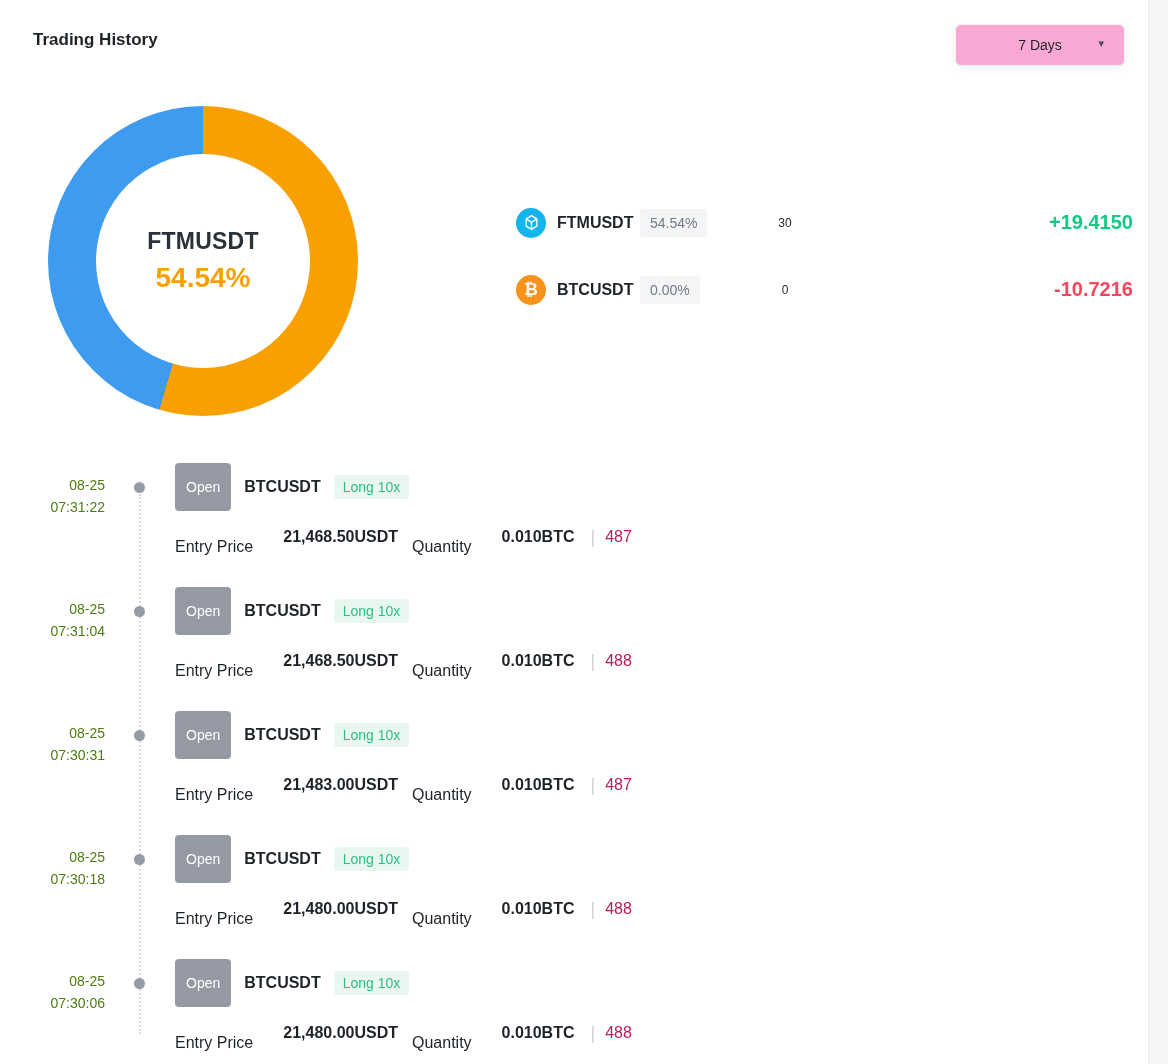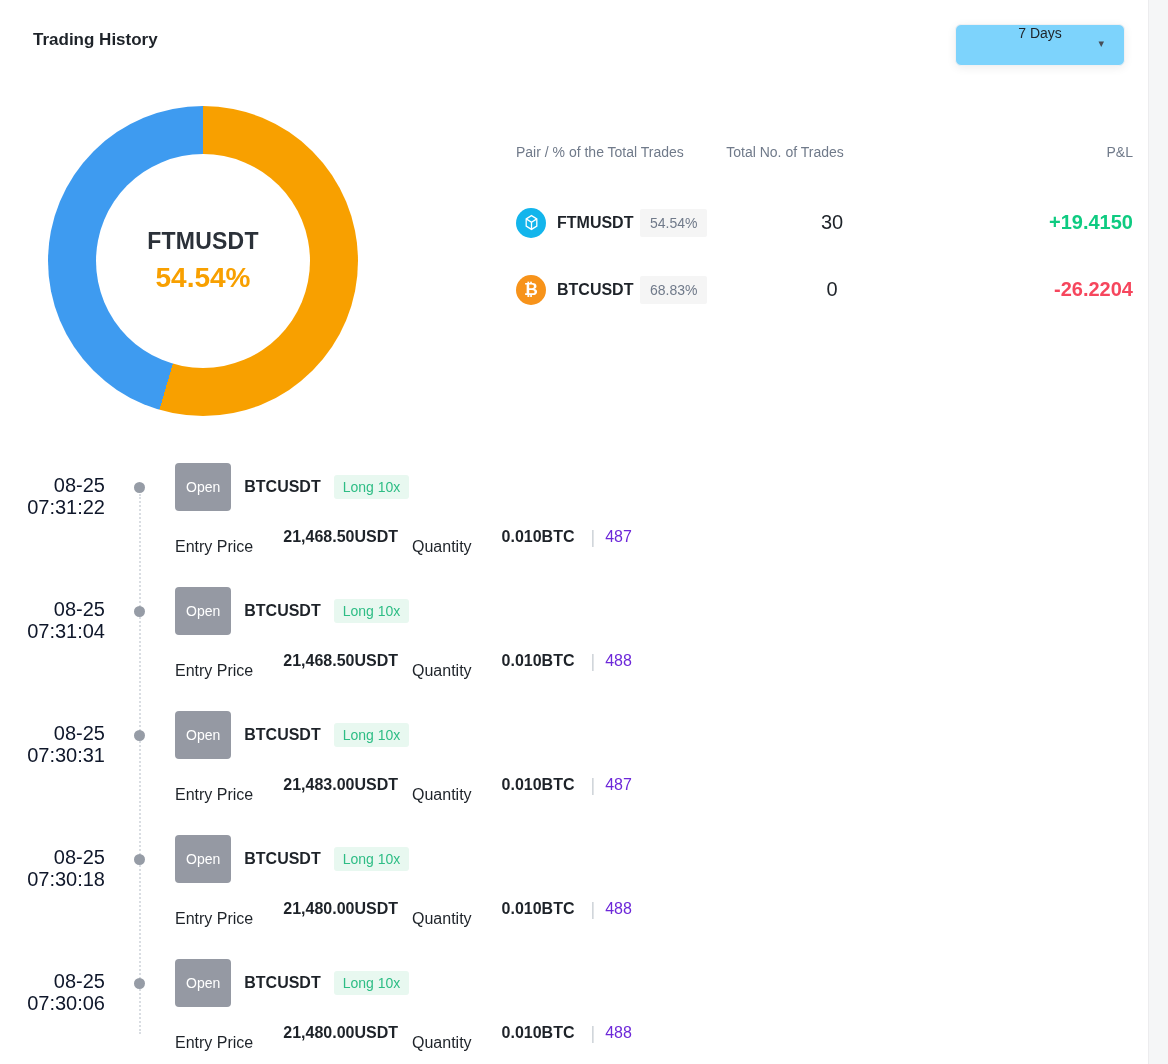--- a/index.html
+++ b/index.html
@@ -7,22 +7,22 @@
     font-family:"Liberation Sans", sans-serif; color:#1E2329; }
   .page { position:relative; width:1168px; height:866px; background:#fff; }
 
   
   .scroll-strip { position:absolute; right:0; top:0; width:20px; height:1064px;
     background:#f5f6f7; border-left:1px solid #ececee; }
 
   
   .title { position:absolute; left:33px; top:30px; font-size:17px; font-weight:700; color:#1E2329; }
   .period-select { position:absolute; left:955px; top:24px; width:170px; height:42px;
-    background:#7dd3fc; border:1px solid #f0f1f3; border-radius:6px;
-    box-shadow:0 2px 10px rgba(0,0,0,0.07); display:flex; align-items:flex-start;
+    background:#f9a8d4; border:1px solid #f0f1f3; border-radius:6px;
+    box-shadow:0 2px 10px rgba(0,0,0,0.07); display:flex; align-items:center;
     justify-content:center; font-size:14px; color:#1E2329; cursor:pointer; }
   .period-select .caret { position:absolute; right:20px; top:50%; transform:translateY(-58%);
     font-size:11px; color:#474D57; }
 
   
   .donut { position:absolute; left:48px; top:106px; width:310px; height:310px; border-radius:50%; }
   .donut-hole { position:absolute; left:50%; top:50%; transform:translate(-50%,-50%);
     width:214px; height:214px; border-radius:50%; background:#fff;
     display:flex; flex-direction:column; align-items:center; justify-content:center; gap:7px; }
   .donut-pair { font-size:23px; font-weight:700; color:#2B3139; letter-spacing:.2px; }
@@ -40,46 +40,46 @@
   .coin-icon { width:30px; height:30px; border-radius:50%; display:flex;
     align-items:center; justify-content:center; flex:0 0 30px; }
   .coin-icon.ftm { background:var(--ftm); }
   .coin-icon.eth { background:#15161A; }
   .coin-icon.btc { background:var(--btc); color:#fff; font-weight:700; font-size:17px; }
   .coin-icon svg { display:block; }
   .cell-pair { margin-left:11px; font-size:16px; font-weight:700; color:#1E2329; }
   .pct-badge { position:absolute; left:124px; top:50%; transform:translateY(-50%);
     background:#F5F5F5; color:#707A8A; font-size:14px; padding:6px 10px; border-radius:2px; }
   .cell-trades { position:absolute; left:269px; transform:translateX(-50%);
-    font-size:20px; color:#1E2329;margin-left:47px; }
+    font-size:12px; color:#1E2329; }
   .cell-pnl { position:absolute; right:0; font-size:20px; font-weight:700; }
   .pos { color:var(--green); }
   .neg { color:var(--red); }
 
   
   .timeline { position:absolute; left:0; top:474px; width:760px; }
   .tl-line { position:absolute; left:139px; top:20px; height:540px;
     border-left:2px dotted #d9dde2; }
   .entry { position:relative; display:flex; margin-bottom:42px; }
-  .when { width:105px; text-align:right; font-size:20px; color:#0f172a; line-height:22px; }
+  .when { width:105px; text-align:right; font-size:14px; color:#4d7c0f; line-height:22px; }
   .dot { position:absolute; left:134px; top:8px; width:11px; height:11px;
     border-radius:50%; background:#969CA6; }
   .entry-main { margin-left:70px; }
   .line1 { display:flex; align-items:center; gap:13px; height:26px; }
   .status-badge { background:#9599A3; color:#fff; font-size:14px; padding:16px 11px;
     border-radius:4px; }
   .entry-pair { font-size:16px; font-weight:700; color:#1E2329; }
   .side-badge { background:#E8F8F0; color:#2EBD85; font-size:14px; padding:4px 9px;
     border-radius:3px; }
   .line2 { margin-top:18px; font-size:16px; color:#1E2329; display:flex;
     align-items:center; }
   .line2 .lbl { font-weight:400; margin-right:9px;margin-top:20px; }
   .line2 .val { font-weight:700; margin-right:14px;margin-left:21px; }
   .line2 .pipe { color:#CDD2D8; font-size:18px; margin:0 10px 0 2px; font-weight:400; }
-  .line2 .seq { color:#6d28d9; font-weight:400; }
+  .line2 .seq { color:#be185d; font-weight:400; }
 
   .view-all { margin-left:175px; margin-top:-6px; font-size:17px; color:#707A8A;
     display:inline-flex; align-items:center; gap:27px; cursor:pointer; }
   .view-all .chev { font-size:17px; color:#707A8A; }
 </style>
 </head>
 <body>
 
 <div class="page">
 
@@ -92,25 +92,20 @@
     <span class="caret">▾</span>
   </div>
 
   <div class="donut" id="donut" style="background: conic-gradient(rgb(248, 160, 0) 0deg, rgb(248, 160, 0) 196.344deg, rgb(62, 155, 240) 196.344deg, rgb(62, 155, 240) 359.964deg);">
     <div class="donut-hole">
       <div class="donut-pair">FTMUSDT</div>
       <div class="donut-pct">54.54%</div>
     </div>
   </div>
 
-  <div class="sum-header">
-    <span class="th-pair">Pair / % of the Total Trades</span>
-    <span class="th-trades">Total No. of Trades</span>
-    <span class="th-pnl">P&amp;L</span>
-  </div>
 
   <div class="sum-rows">
 
     <div class="sum-row">
       <span class="coin-icon ftm">
         <svg width="17" height="17" viewBox="0 0 16 16" fill="none" stroke="#fff" stroke-width="1.2">
           <path d="M8 1.5 L13 4.6 V11.4 L8 14.5 L3 11.4 V4.6 Z"></path>
           <path d="M3 4.6 L8 7.7 L13 4.6"></path>
           <path d="M8 7.7 V14.5"></path>
         </svg>
@@ -118,23 +113,23 @@
       <span class="cell-pair">FTMUSDT</span>
       <span class="pct-badge">54.54%</span>
       <span class="cell-trades">30</span>
       <span class="cell-pnl pos">+19.4150</span>
     </div>
 
 
     <div class="sum-row">
       <span class="coin-icon btc">₿</span>
       <span class="cell-pair">BTCUSDT</span>
-      <span class="pct-badge">68.83%</span>
+      <span class="pct-badge">0.00%</span>
       <span class="cell-trades">0</span>
-      <span class="cell-pnl neg">-26.2204</span>
+      <span class="cell-pnl neg">-10.7216</span>
     </div>
 
   </div>
 
   <div class="timeline">
     <div class="tl-line"></div>
 
     
     <div class="entry">
       <div class="when">

